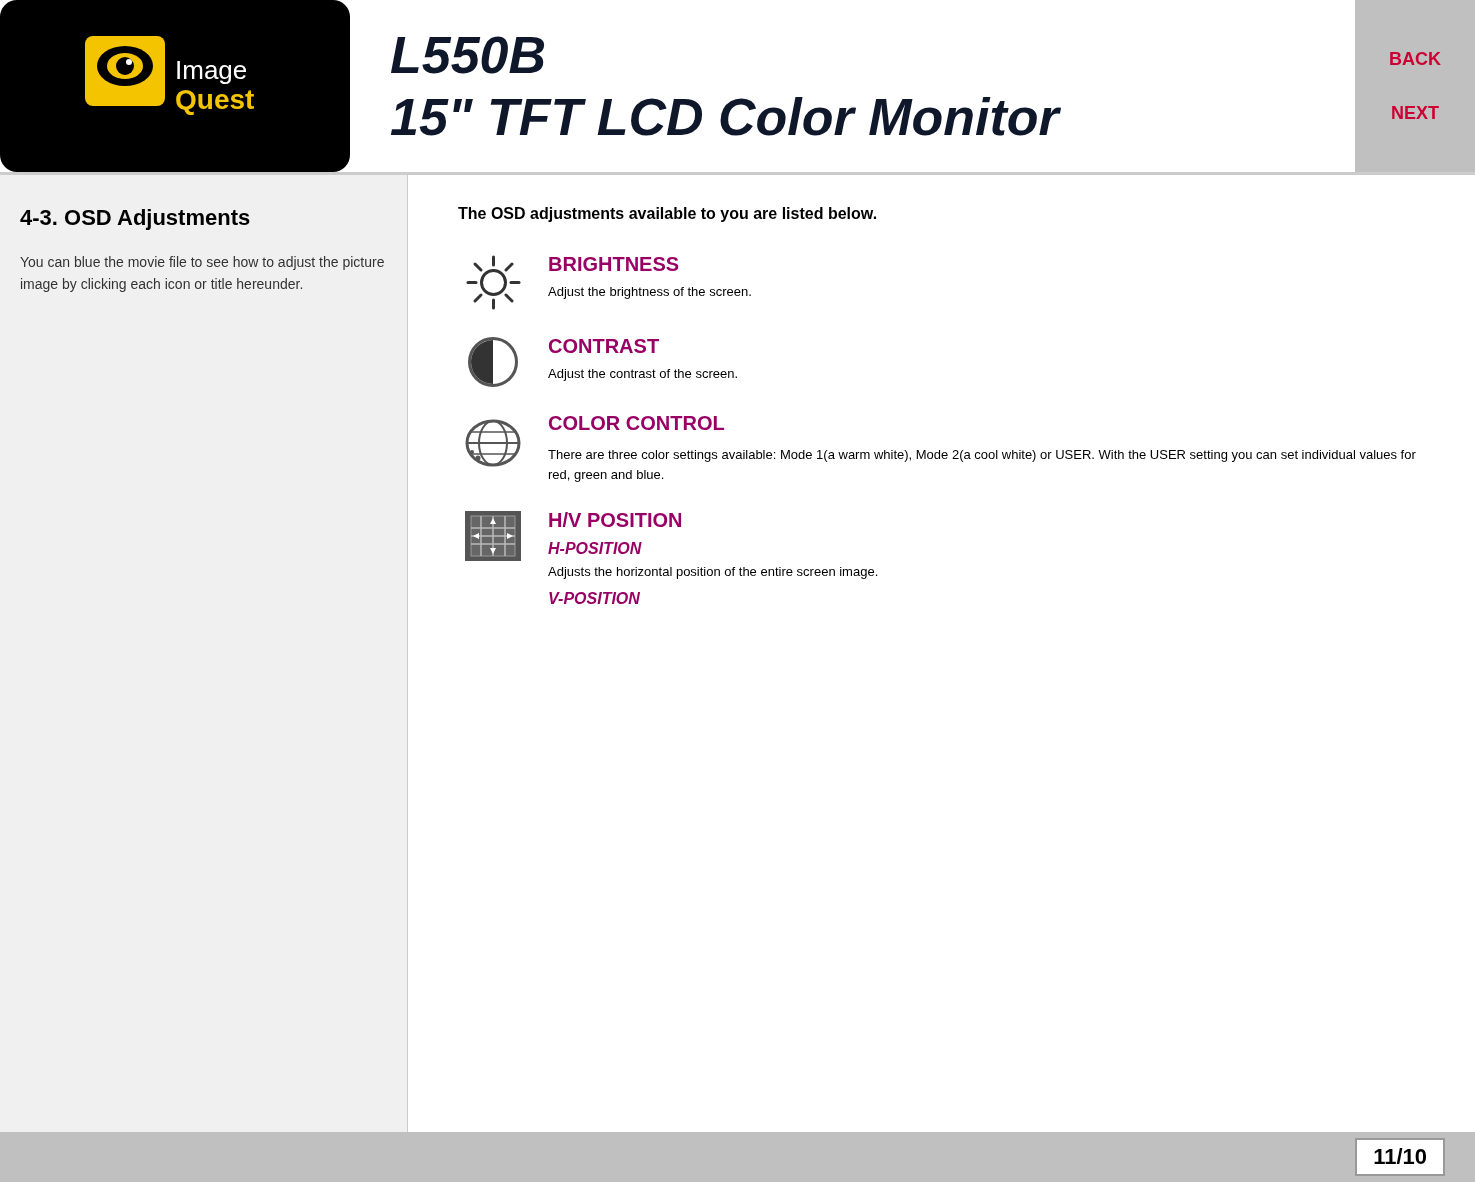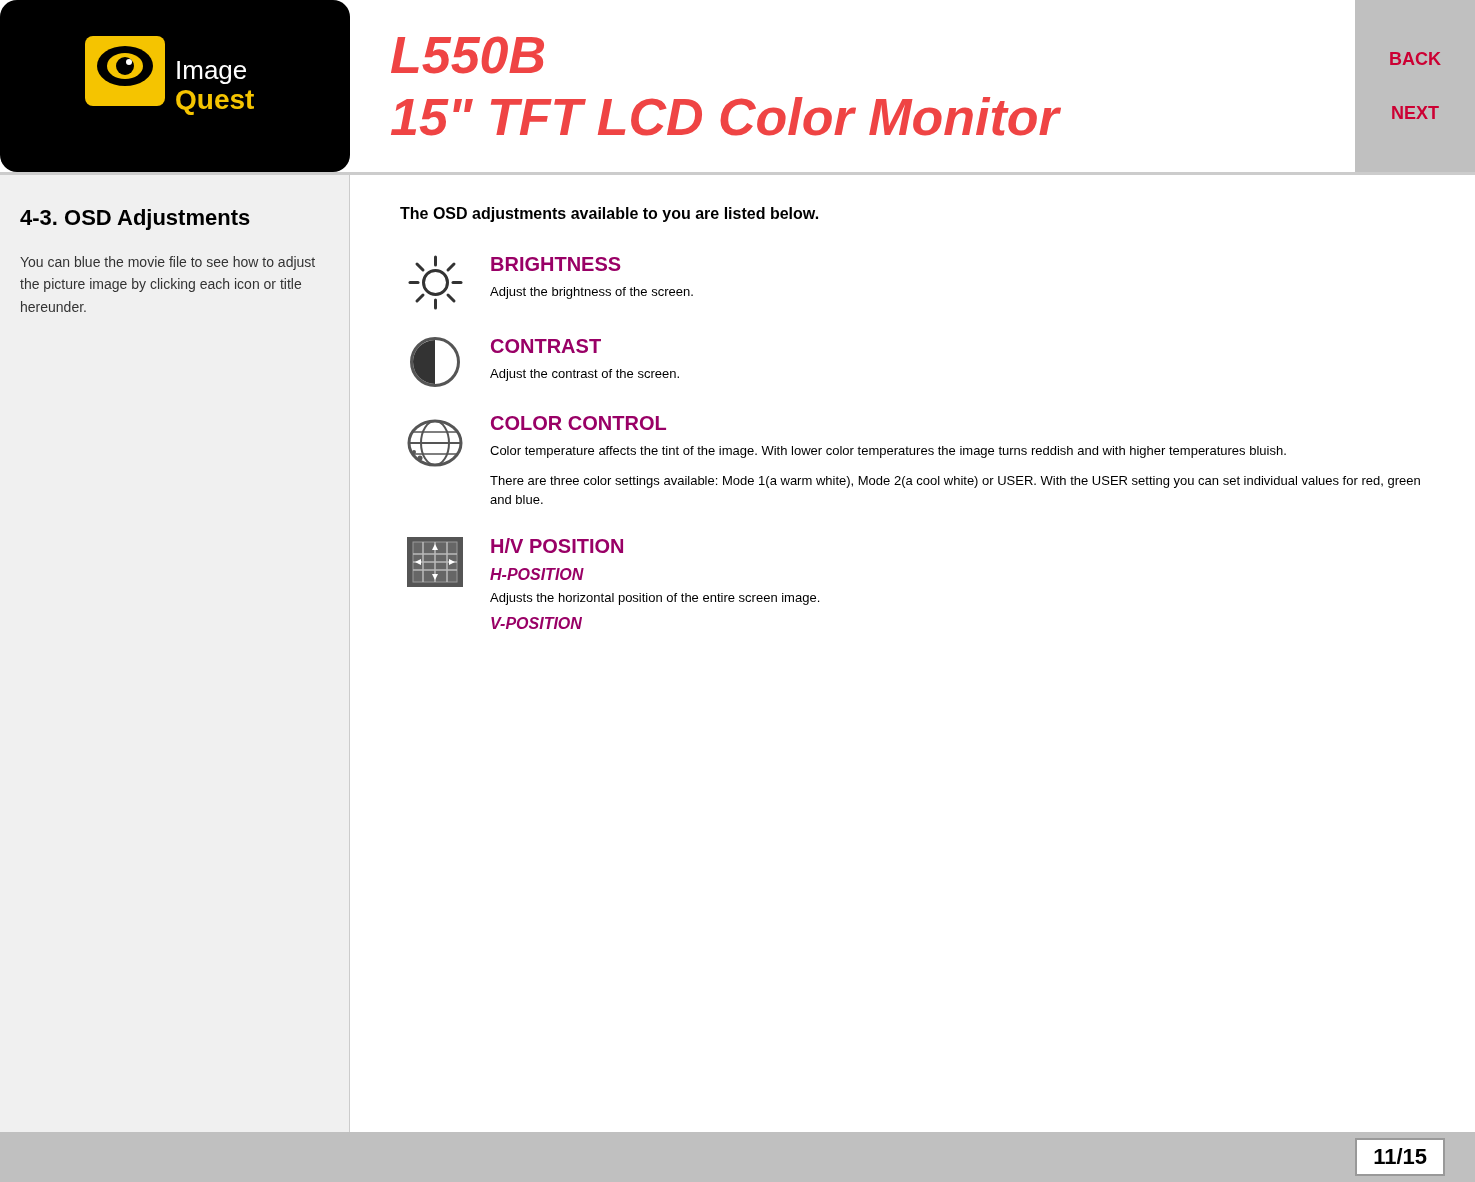--- a/index.html
+++ b/index.html
@@ -35,21 +35,21 @@
       flex: 1;
       display: flex;
       align-items: center;
       padding-left: 40px;
       background: #fff;
     }
     .title-text {
       font-size: 52px;
       font-weight: bold;
       font-style: italic;
-      color: #ef4444;
+      color: #0f172a;
       line-height: 1.2;
     }
     .nav-area {
       width: 120px;
       background: #c0c0c0;
       display: flex;
       flex-direction: column;
       align-items: center;
       justify-content: space-around;
       padding: 32px 0;
@@ -63,21 +63,21 @@
     }
 
     
     .content-wrapper {
       display: flex;
       height: calc(1182px - 175px - 50px);
     }
 
     
     .sidebar {
-      width: 350px;
+      width: 408px;
       background: #f0f0f0;
       padding: 30px 20px;
       border-right: 1px solid #ccc;
       flex-shrink: 0;
     }
     .sidebar-title {
       font-size: 22px;
       font-weight: bold;
       color: #000;
       margin-bottom: 20px;
@@ -272,21 +272,20 @@
           <line x1="3" y1="29" x2="55" y2="29" stroke="#555" stroke-width="2"></line>
           <line x1="7" y1="18" x2="51" y2="18" stroke="#555" stroke-width="1.5"></line>
           <line x1="7" y1="40" x2="51" y2="40" stroke="#555" stroke-width="1.5"></line>
 
           <circle cx="14" cy="44" r="2.5" fill="#555"></circle>
           <circle cx="8" cy="38" r="2" fill="#555"></circle>
         </svg>
       </div>
       <div class="feature-body">
         <div class="feature-title">COLOR CONTROL</div>
-        <div class="feature-desc">Color temperature affects the tint of the image. With lower color temperatures the image turns reddish and with higher temperatures bluish.</div>
         <div class="feature-desc" style="margin-top:10px;">There are three color settings available: Mode 1(a warm white), Mode 2(a cool white) or USER. With the USER setting you can set individual values for red, green and blue.</div>
       </div>
     </div>
 
     <div class="feature-item">
       <div class="feature-icon">
         <div class="hv-icon-wrap">
           <svg width="48" height="44" viewBox="0 0 48 44">
 
             <rect x="2" y="2" width="44" height="40" fill="#666" stroke="#999" stroke-width="1"></rect>
@@ -312,14 +311,14 @@
         <div class="sub-title">H-POSITION</div>
         <div class="feature-desc">Adjusts the horizontal position of the entire screen image.</div>
         <div class="sub-title">V-POSITION</div>
       </div>
     </div>
 
   </div>
 </div>
 
 <div class="footer">
-  <div class="page-num">11/15</div>
+  <div class="page-num">11/10</div>
 </div>
 
 </body></html>

